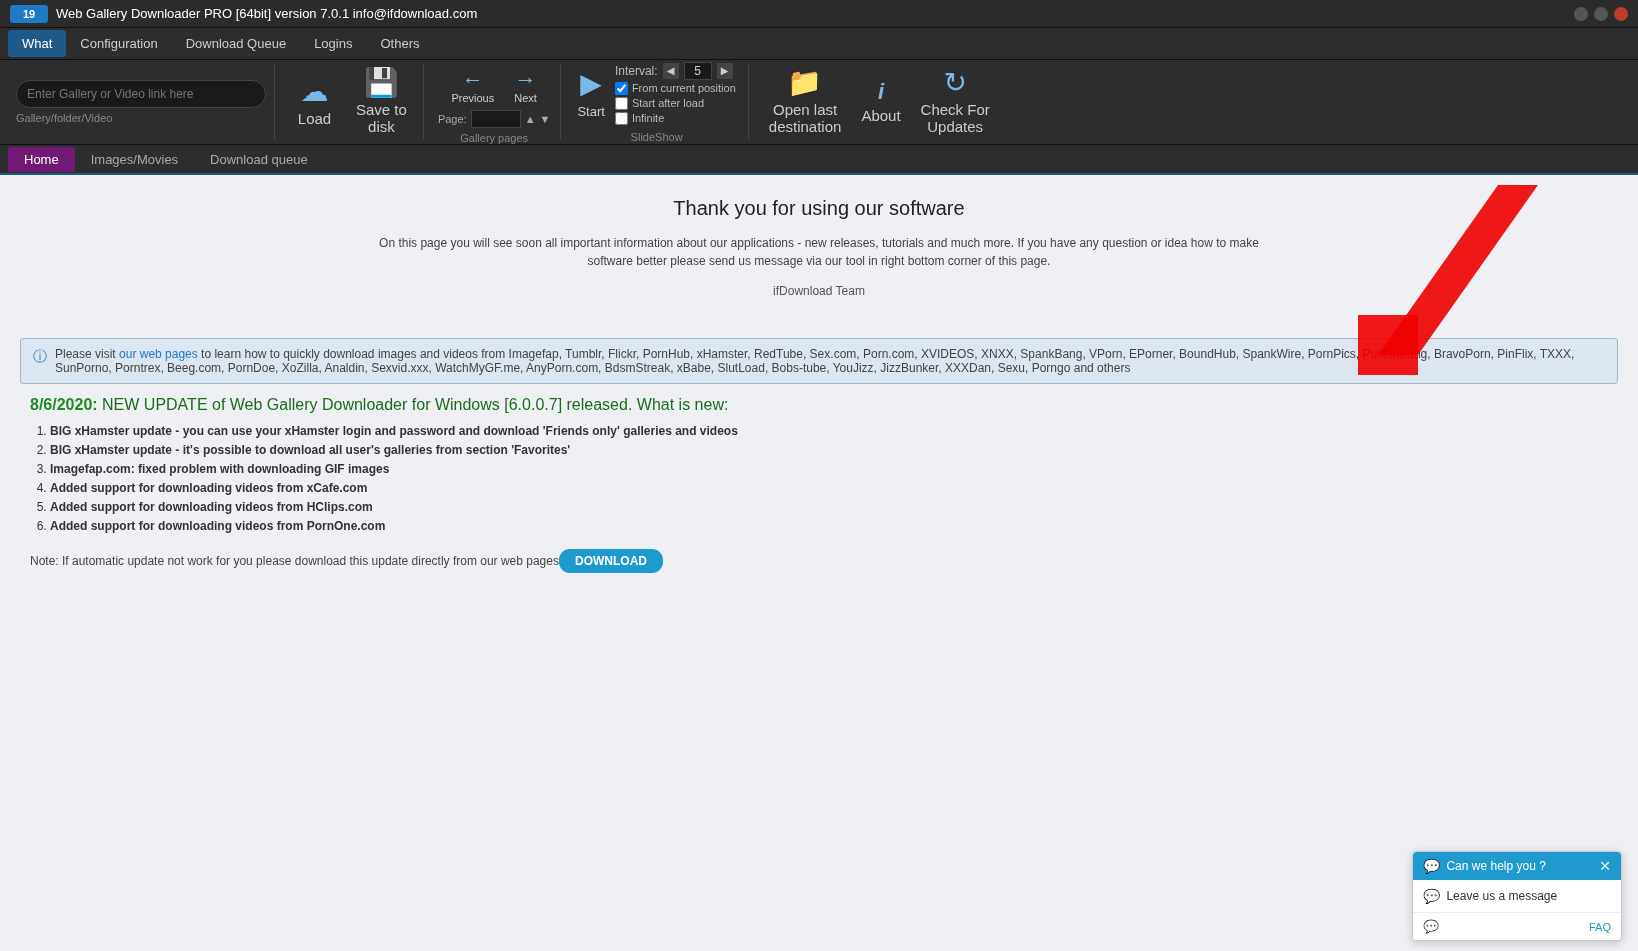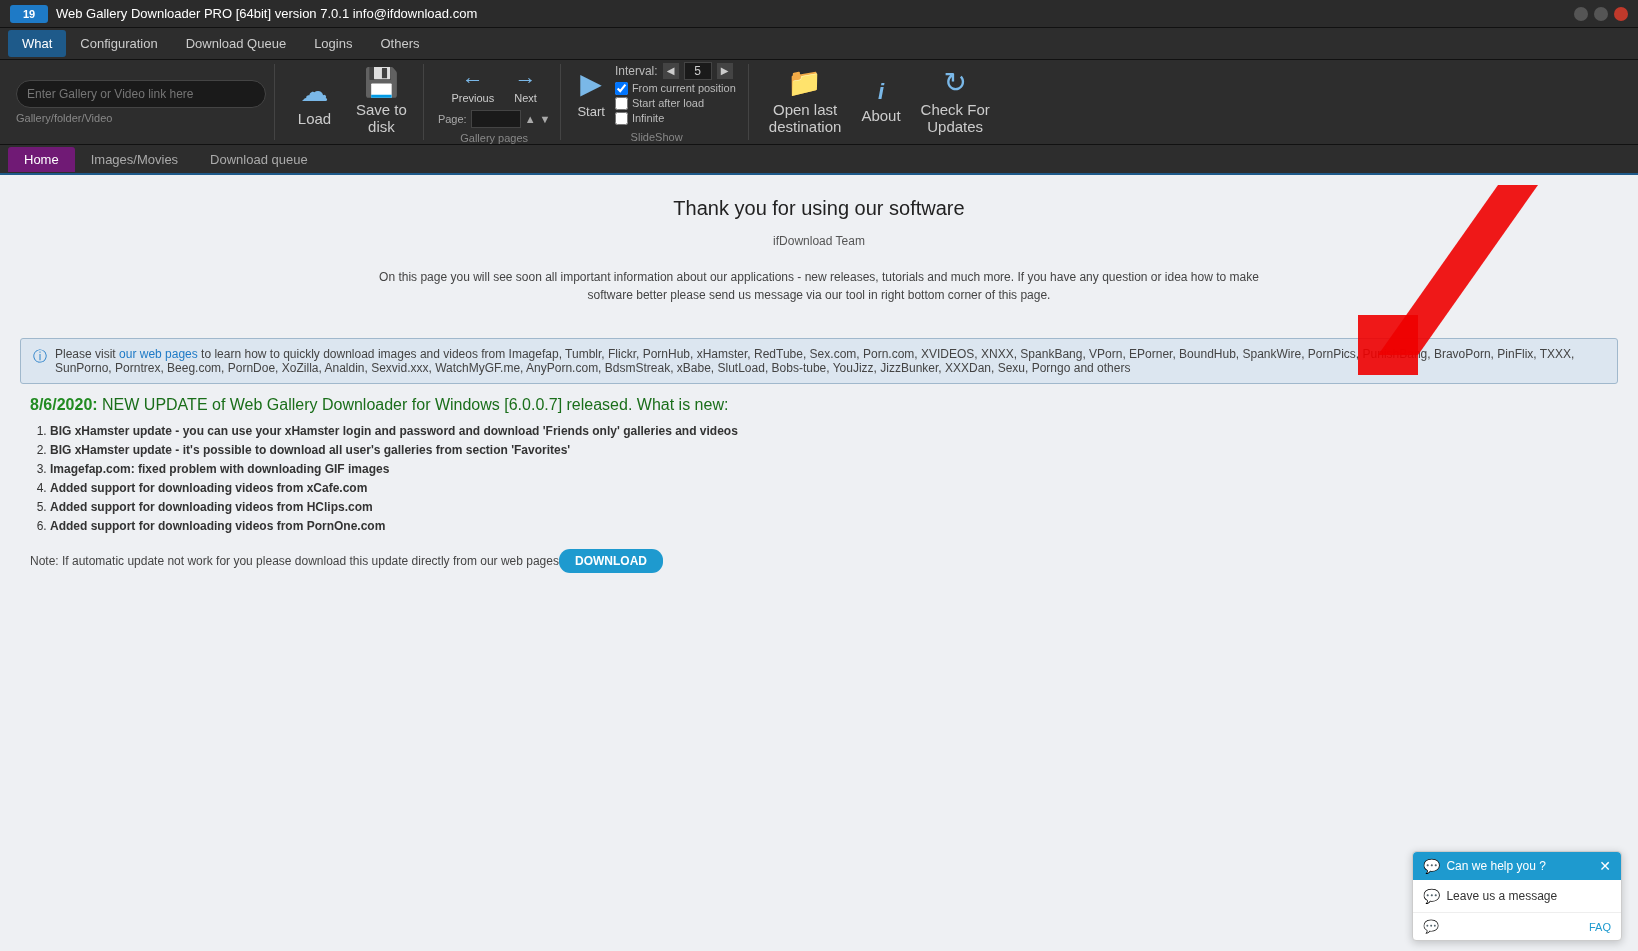--- a/index.html
+++ b/index.html
@@ -456,22 +456,22 @@
 
   <div id="red-arrow">
     <svg width="220" height="200" viewBox="0 0 220 200">
       <polygon points="180,10 220,10 100,180 60,180" fill="#e00" opacity="0.9"></polygon>
       <polygon points="40,140 100,140 100,200 40,200" fill="#e00" opacity="0.9"></polygon>
     </svg>
   </div>
 
   <div id="welcome-box">
     <h2 id="welcome-title">Thank you for using our software</h2>
+    <p id="welcome-desc">On this page you will see soon all important information about our applications - new releases, tutorials and much more. If you have any question or idea how to make software better please send us message via our tool in right bottom corner of this page.</p>
     <p id="welcome-team">ifDownload Team</p>
-    <p id="welcome-desc">On this page you will see soon all important information about our applications - new releases, tutorials and much more. If you have any question or idea how to make software better please send us message via our tool in right bottom corner of this page.</p>
   </div>
 
   <div id="info-bar">
     <span class="info-icon">ⓘ</span>
     <span>
       <span>Please visit</span>
       <a href="#"> our web pages </a>
       <span>to learn how to quickly download images and videos from Imagefap, Tumblr, Flickr, PornHub, xHamster, RedTube, Sex.com, Porn.com, XVIDEOS, XNXX, SpankBang, VPorn, EPorner, BoundHub, SpankWire, PornPics, PunishBang, BravoPorn, PinFlix, TXXX, SunPorno, Porntrex, Beeg.com, PornDoe, XoZilla, Analdin, Sexvid.xxx, WatchMyGF.me, AnyPorn.com, BdsmStreak, xBabe, SlutLoad, Bobs-tube, YouJizz, JizzBunker, XXXDan, Sexu, Porngo and others</span>
     </span>
   </div>

